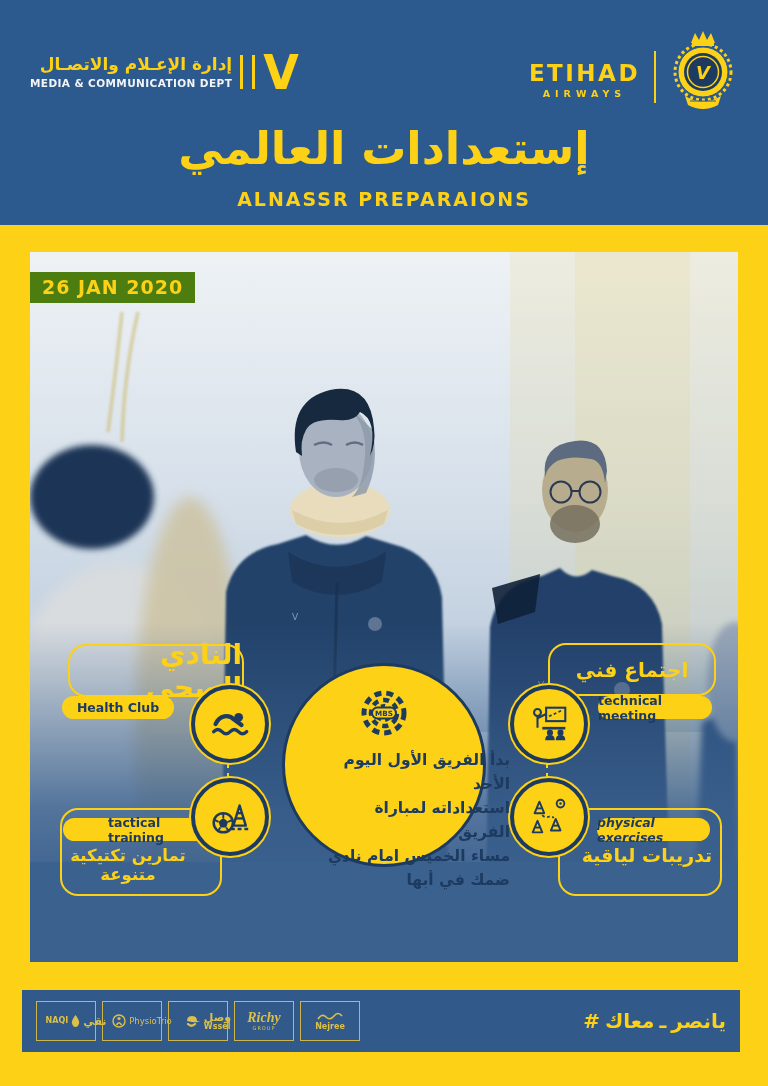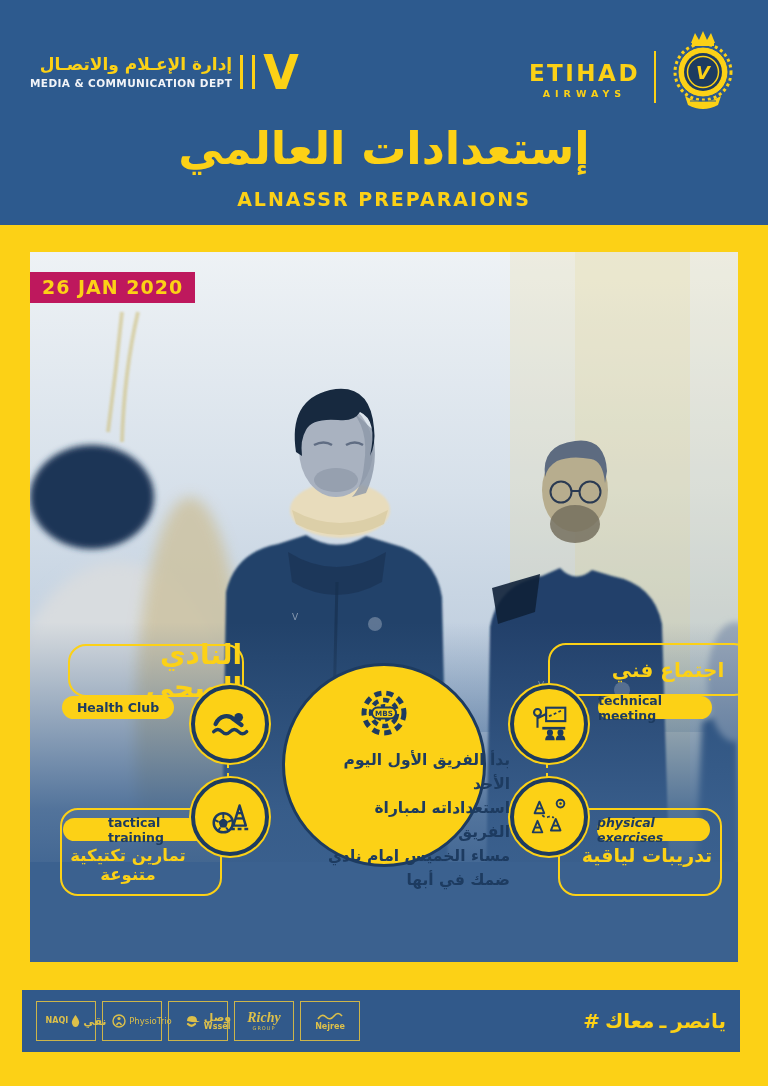--- a/index.html
+++ b/index.html
@@ -23,26 +23,26 @@
   .vline{width:2px;height:52px;background:#fcd116;margin-top:14px;}
   .crest{display:block;}
   .title-ar{position:absolute;left:0;top:124px;width:100%;text-align:center;
     color:#fcd116;font-size:45px;font-weight:bold;direction:rtl;line-height:1.1;}
   .title-en{position:absolute;left:0;top:188px;width:100%;text-align:center;
     color:#fcd116;font-size:19px;font-weight:bold;letter-spacing:2px;}
   
   .photo{position:absolute;left:30px;top:252px;width:708px;height:710px;overflow:hidden;background:#dfe6ee;}
   .scene{position:absolute;left:0;top:0;}
   .date-badge{position:absolute;left:0;top:20px;height:31px;line-height:31px;padding:0 12px;
-    background:#be185d;color:#fcd116;font-size:19px;font-weight:bold;letter-spacing:1px;z-index:9;}
+    background:#4d7c0f;color:#fcd116;font-size:19px;font-weight:bold;letter-spacing:1px;z-index:9;}
   
   .bubble{position:absolute;border:2.5px solid #fcd116;display:flex;align-items:center;justify-content:center;
     color:#fcd116;font-weight:bold;direction:rtl;z-index:4;}
   .b-health{left:38px;top:392px;width:172px;height:49px;border-radius:18px 18px 4px 18px;font-size:28px;}
-  .b-tech{left:518px;top:391px;width:164px;height:49px;border-radius:18px 18px 18px 4px;font-size:20px;padding-left:36px;}
+  .b-tech{left:518px;top:391px;width:164px;height:49px;border-radius:18px 18px 18px 4px;font-size:20px;}
   .card{position:absolute;border:2.5px solid #fcd116;z-index:2;}
   .card-l{left:30px;top:556px;width:158px;height:84px;border-radius:18px 4px 18px 18px;}
   .card-r{left:528px;top:556px;width:160px;height:84px;border-radius:4px 18px 18px 18px;}
   .pill{position:absolute;background:#fcd116;color:#1d3b60;font-size:12.5px;font-weight:bold;
     display:flex;align-items:center;justify-content:center;border-radius:999px;z-index:5;}
   .p-health{left:32px;top:444px;width:112px;height:23px;}
   .p-tact{left:33px;top:566px;width:112px;height:23px;padding-left:45px;}
   .p-tech{left:568px;top:444px;width:114px;height:23px;}
   .p-phys{left:567px;top:566px;width:113px;height:23px;font-style:italic;}
   .side-ar{position:absolute;color:#fcd116;font-weight:bold;text-align:center;direction:rtl;z-index:5;}

